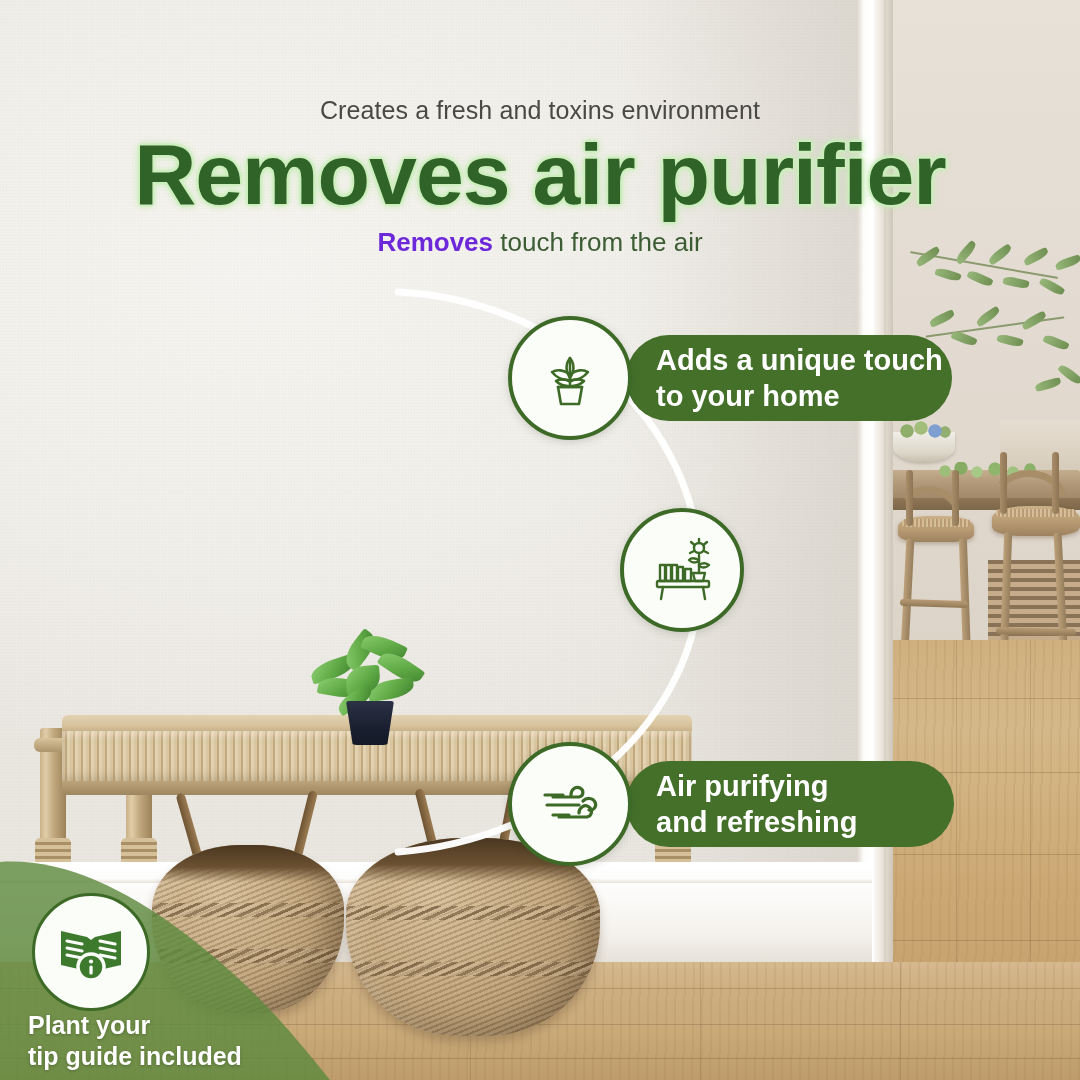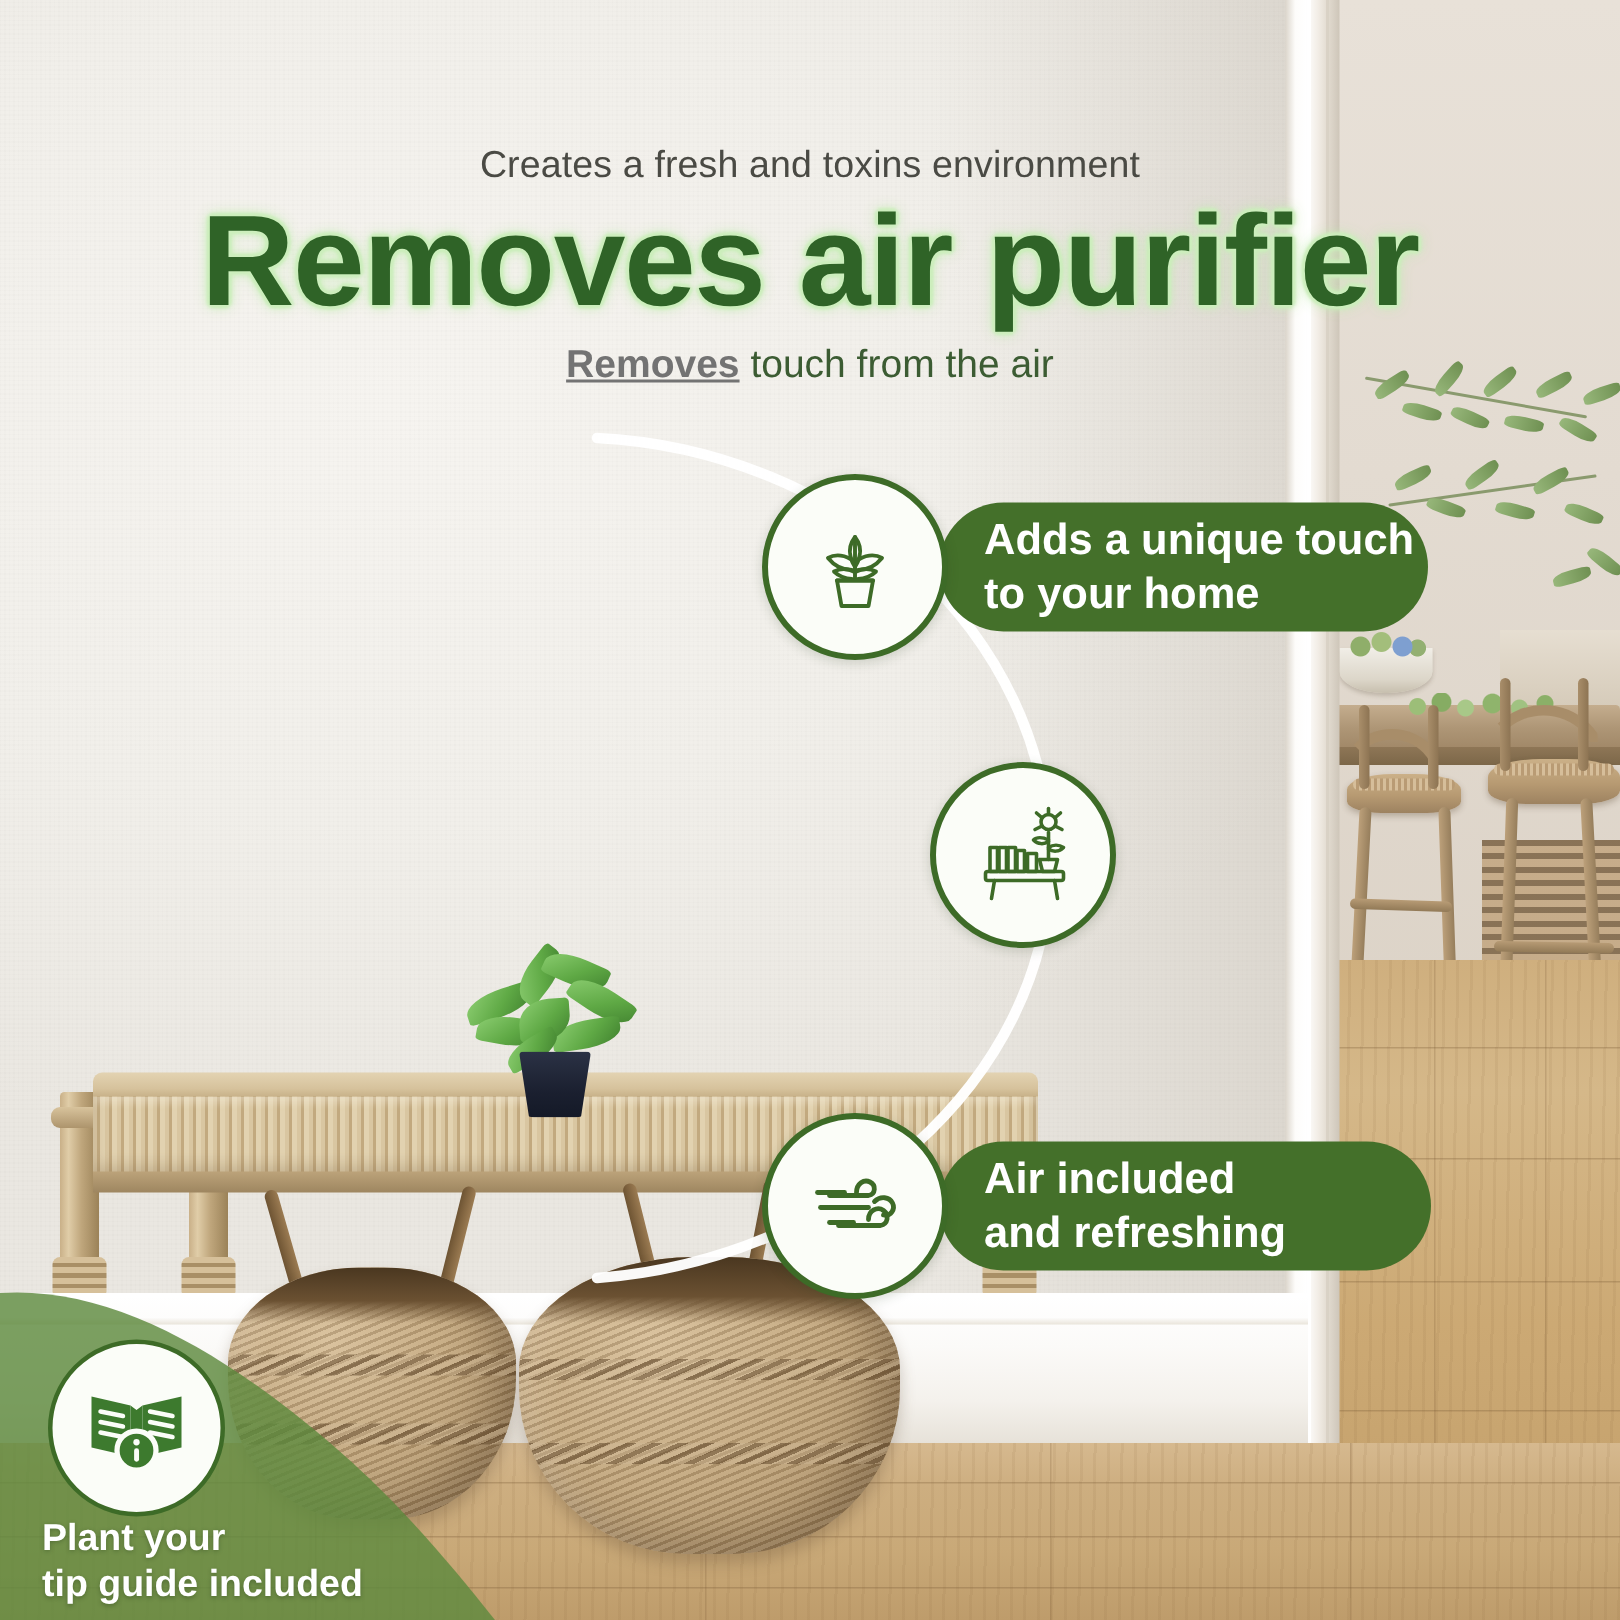--- a/index.html
+++ b/index.html
@@ -271,21 +271,21 @@
     font-size:86px; line-height:94px; font-weight:700; color:#2F6327;
     letter-spacing:-1px;
     text-shadow:
       0 0 3px #CFEFC0, 0 0 6px #CFEFC0, 0 0 10px rgba(190,235,170,.9),
       2px 0 2px #CFEFC0, -2px 0 2px #CFEFC0, 0 2px 2px #CFEFC0, 0 -2px 2px #CFEFC0;
   }
   .subline {
     position:absolute; left:0; top:227px; width:1080px; text-align:center;
     font-size:26px; color:#3C5C33; font-weight:400;
   }
-  .subline b { font-weight:700; color:#737373;text-decoration:underline; }
+  .subline b { font-weight:700; color:#6d28d9; }
 
   
   .feature { position:absolute; display:flex; align-items:center; }
   .f-pill {
     position:absolute; top:0; height:86px; border-radius:43px;
     background:#44702A;
     display:flex; align-items:center;
   }
   .f-pill .f-text {
     color:#FFFFFF; font-weight:700; font-size:29px; line-height:36px;
@@ -507,21 +507,21 @@
           <path d="M49 18 L45 20"></path>
           <path d="M54 27 C50 25 46 25 44 27 C47 30 51 30 54 28"></path>
           <path d="M54 32 C57 30 61 30 64 32 C61 35 57 35 54 33"></path>
         </svg>
       </span>
     </div>
   </div>
 
   <div class="feature" style="left:508px;top:742px;width:444px;height:124px;">
     <div class="f-pill" style="left:118px;top:19px;width:328px;">
-      <div class="f-text" style="padding-left:30px;">Air included
+      <div class="f-text" style="padding-left:30px;">Air purifying
 and refreshing</div>
     </div>
     <div class="f-circle" style="left:0;top:0;">
       <span>
         <svg width="74" height="74" viewBox="0 0 74 74" fill="none" stroke="#3D6B27" stroke-width="3.2" stroke-linecap="round" stroke-linejoin="round">
           <path d="M12 28 L30 28"></path>
           <path d="M14 38 L46 38"></path>
           <path d="M20 48 L36 48"></path>
           <path d="M38 28 C38 22 43 19 47 21 C51 23 51 29 46 30 L20 30"></path>
           <path d="M46 46 C46 40 52 37 56 40 C60 43 59 49 54 50 L26 50"></path>

